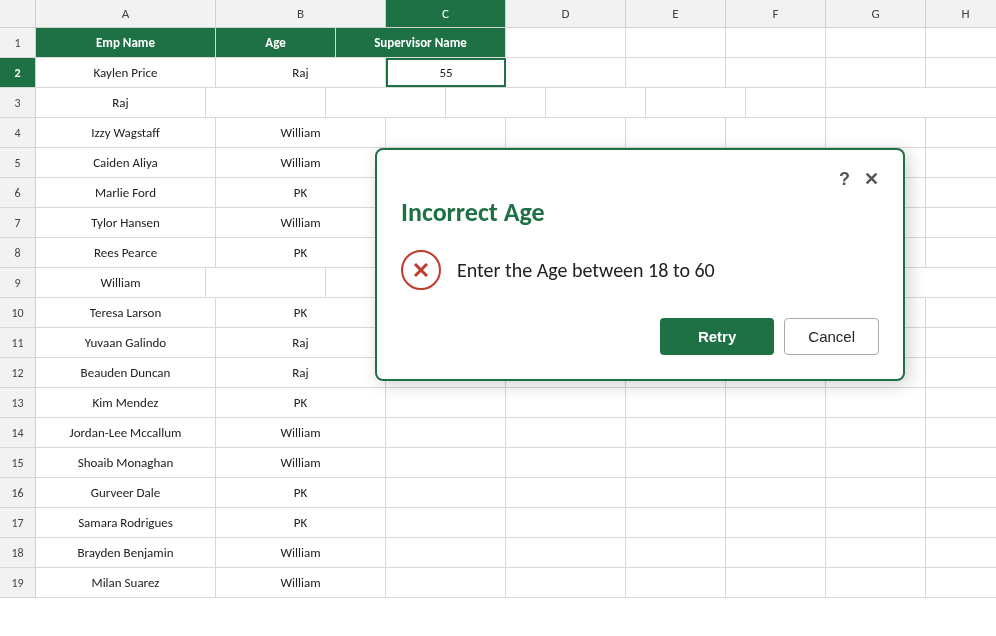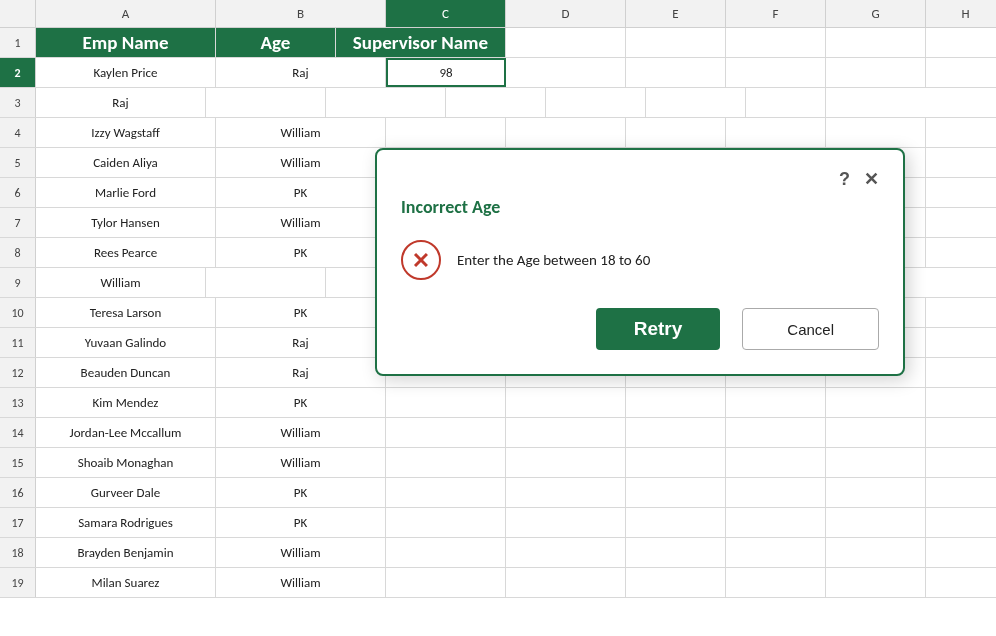--- a/index.html
+++ b/index.html
@@ -87,21 +87,21 @@
       justify-content: center;
       border-right: 1px solid #d8d8d8;
       font-size: 13px;
       color: #222;
       background: #fff;
     }
     .cell.header-cell {
       background: #1e7145;
       color: #fff;
       font-weight: bold;
-      font-size: 19px;
+      font-size: 13px;
     }
     .cell.active-cell {
       border: 2px solid #1e7145;
       background: #fff;
     }
 
     
     .dialog-overlay {
       position: absolute;
       top: 0; left: 0; right: 0; bottom: 0;
@@ -131,21 +131,21 @@
     .dialog-icon-btn {
       font-size: 18px;
       color: #555;
       cursor: pointer;
       background: none;
       border: none;
       font-weight: bold;
       line-height: 1;
     }
     .dialog-title {
-      font-size: 18px;
+      font-size: 26px;
       color: #1e7145;
       font-weight: bold;
       margin-bottom: 22px;
     }
     .dialog-body {
       display: flex;
       align-items: center;
       gap: 16px;
       margin-bottom: 28px;
     }
@@ -156,47 +156,46 @@
       border: 2.5px solid #c0392b;
       border-radius: 50%;
       display: flex;
       align-items: center;
       justify-content: center;
       color: #c0392b;
       font-size: 22px;
       font-weight: bold;
     }
     .dialog-message {
-      font-size: 15px;
+      font-size: 20px;
       color: #222;
     }
     .dialog-buttons {
       display: flex;
       justify-content: flex-end;
       gap: 10px;
     }
     .btn-retry {
       background: #1e7145;
       color: #fff;
       border: 2px solid #1e7145;
       border-radius: 4px;
       padding: 8px 36px;
-      font-size: 19px;
+      font-size: 15px;
       font-weight: bold;
       cursor: pointer;
     }
     .btn-cancel {
       background: #fff;
       color: #222;
       border: 1.5px solid #aaa;
       border-radius: 4px;
-      padding: 8px 44px;
+      padding: 8px 23px;
       font-size: 15px;
       cursor: pointer;
-      margin-left: 12px;
     }
   </style>
 </head>
 <body>
 
 <div class="spreadsheet">
 
   <div class="col-headers">
     <div class="row-num-header"></div>
     <div class="col-header col-a">A</div>
@@ -219,21 +218,21 @@
     <div class="cell col-f"></div>
     <div class="cell col-g"></div>
     <div class="cell col-h"></div>
   </div>
 
   <div class="data-rows" id="data-rows-container">
       <div class="data-row">
       <div class="row-num active">2</div>
       <div class="cell col-a">Kaylen Price</div>
       <div class="cell col-b">Raj</div>
-      <div class="cell active-cell col-c">98</div>
+      <div class="cell active-cell col-c">55</div>
       <div class="cell col-d"></div>
       <div class="cell col-e"></div>
       <div class="cell col-f"></div>
       <div class="cell col-g"></div>
       <div class="cell col-h"></div>
     </div>
       <div class="data-row">
       <div class="row-num">3</div>
       <div class="cell col-b">Raj</div>
       <div class="cell col-c"></div>

